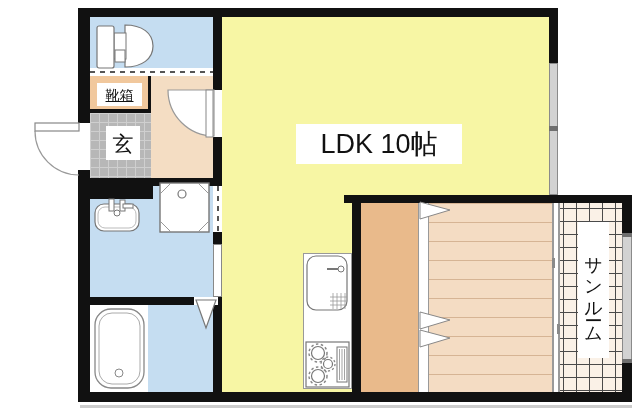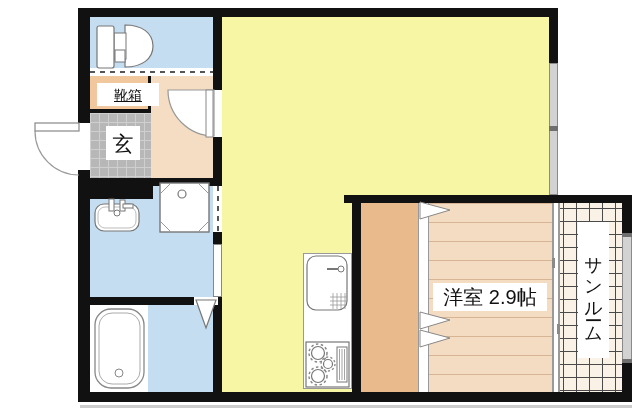--- a/index.html
+++ b/index.html
@@ -158,19 +158,19 @@
     <circle cx="15" cy="13" r="6.5" fill="#fff" stroke="#777" stroke-width="1.2"></circle>
     <circle cx="15" cy="13" r="9" fill="none" stroke="#888" stroke-width="1.5" stroke-dasharray="2.5 2.5"></circle>
     <circle cx="25" cy="24" r="4.5" fill="#fff" stroke="#777" stroke-width="1.2"></circle>
     <circle cx="25" cy="24" r="7" fill="none" stroke="#888" stroke-width="1.3" stroke-dasharray="2.2 2.2"></circle>
     <circle cx="15" cy="36" r="6.5" fill="#fff" stroke="#777" stroke-width="1.2"></circle>
     <circle cx="15" cy="36" r="9" fill="none" stroke="#888" stroke-width="1.5" stroke-dasharray="2.5 2.5"></circle>
     <rect x="34" y="7" width="10" height="35" fill="#fff" stroke="#777" stroke-width="1"></rect>
     <path d="M 36.5 9 L 36.5 40 M 39 9 L 39 40 M 41.5 9 L 41.5 40" stroke="#999" stroke-width="0.9" fill="none"></path>
   </svg>
 
-  <div class="label" style="left:433px;top:283px;width:114px;height:28px;font-size:20px;">洋室 2.9帖</div>
+  <div class="label" style="left:296px;top:124px;width:166px;height:40px;font-size:27px;">LDK 10帖</div>
   <div class="label vert" style="left:578px;top:222px;width:31px;height:136px;font-size:18px;">サンルーム</div>
-  <div class="label" style="left:97px;top:83px;width:62px;height:23px;font-size:14px;text-decoration:underline;">靴箱</div>
+  <div class="label" style="left:97px;top:83px;width:45px;height:23px;font-size:14px;text-decoration:underline;">靴箱</div>
   <div class="label" style="left:106px;top:126px;width:34px;height:34px;font-size:21px;">玄</div>
 
   <div class="abs shadow" style="left:80px;top:405px;width:552px;height:3px;"></div>
 </div>
 
 </body></html>

